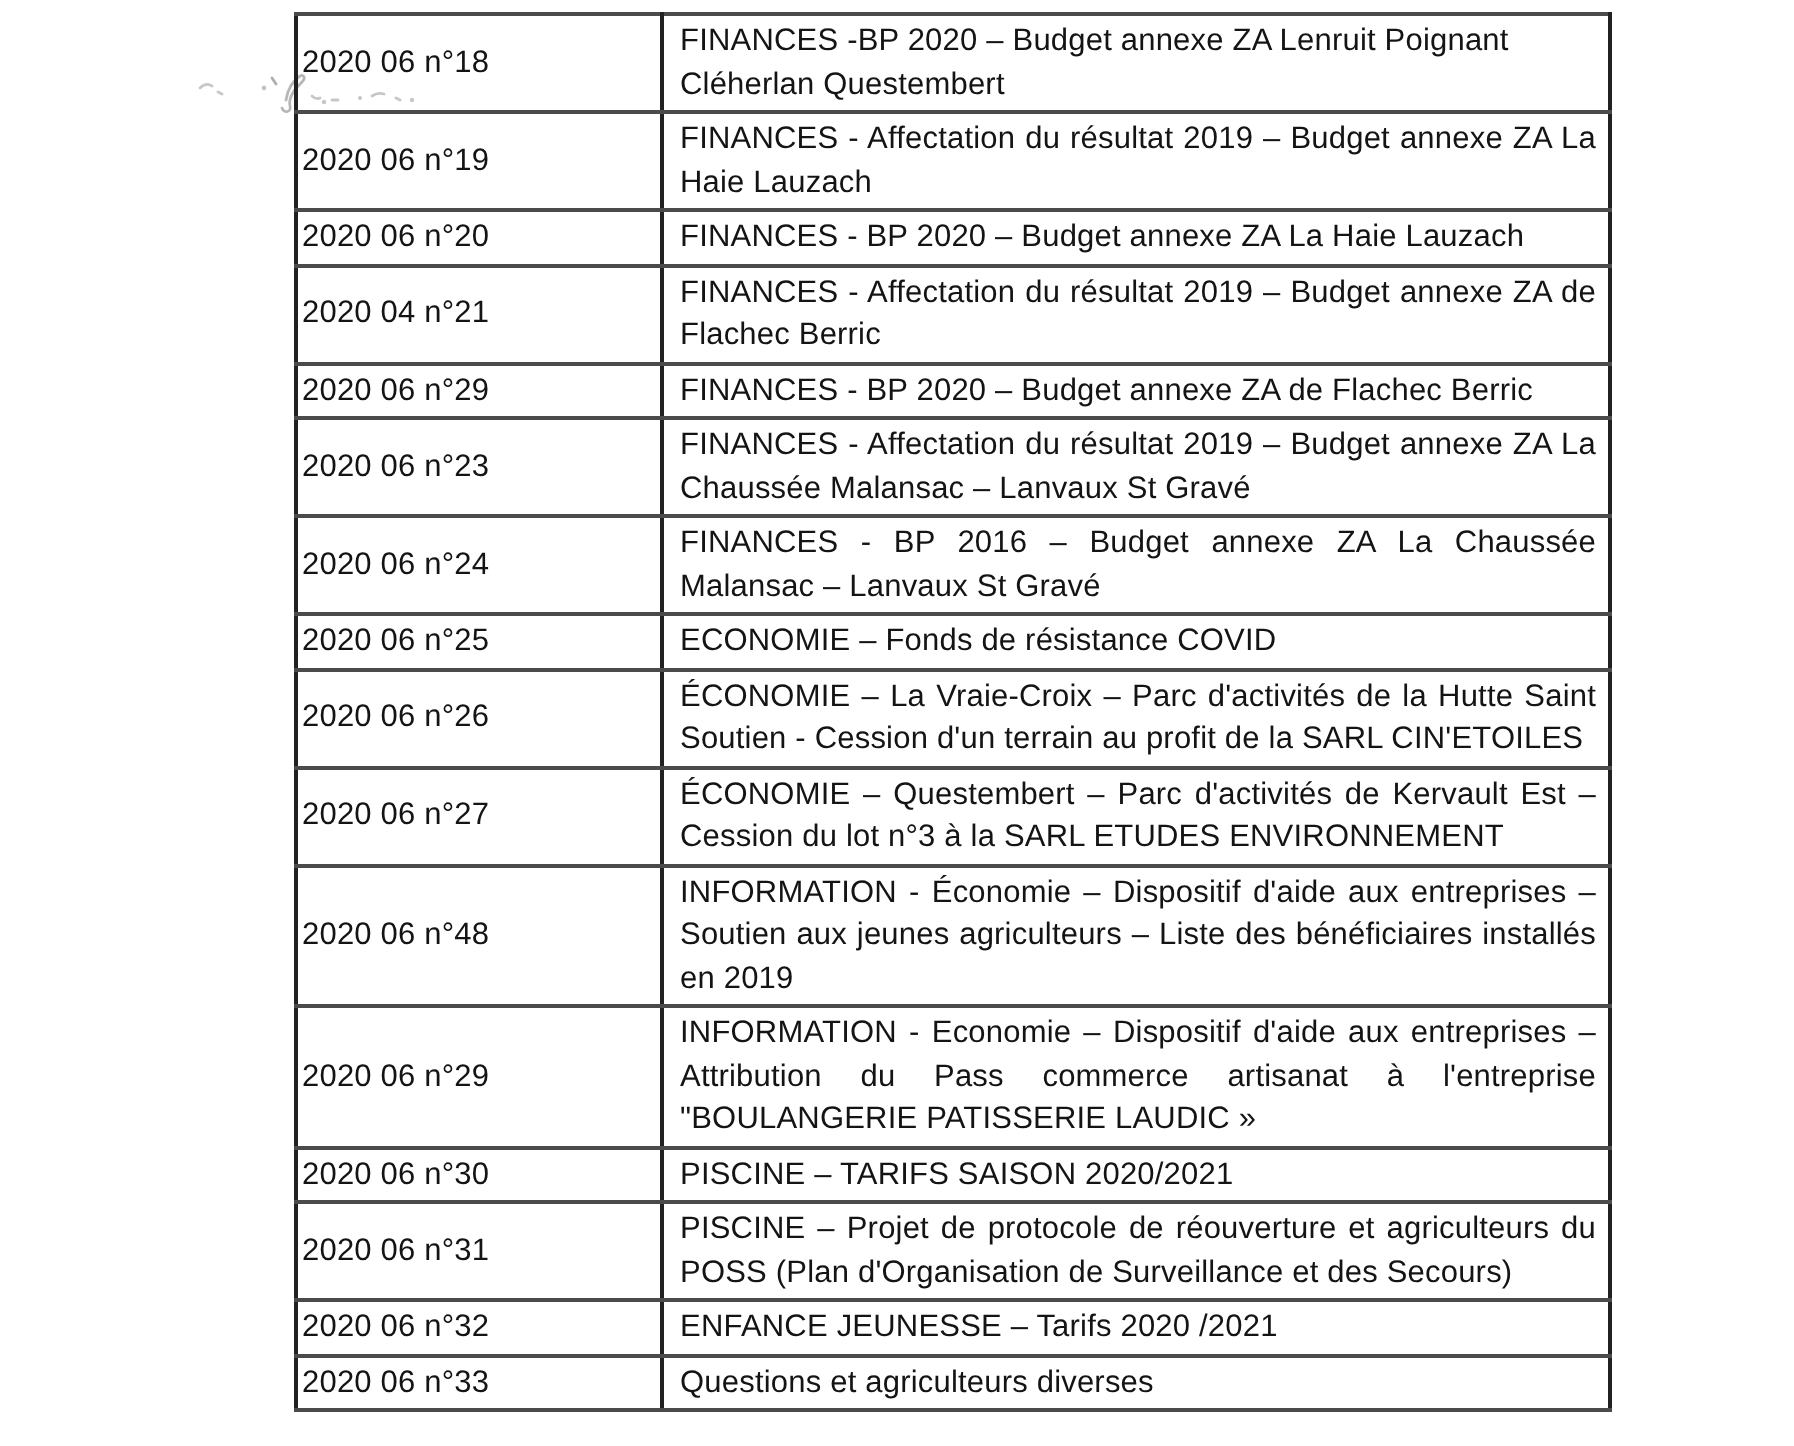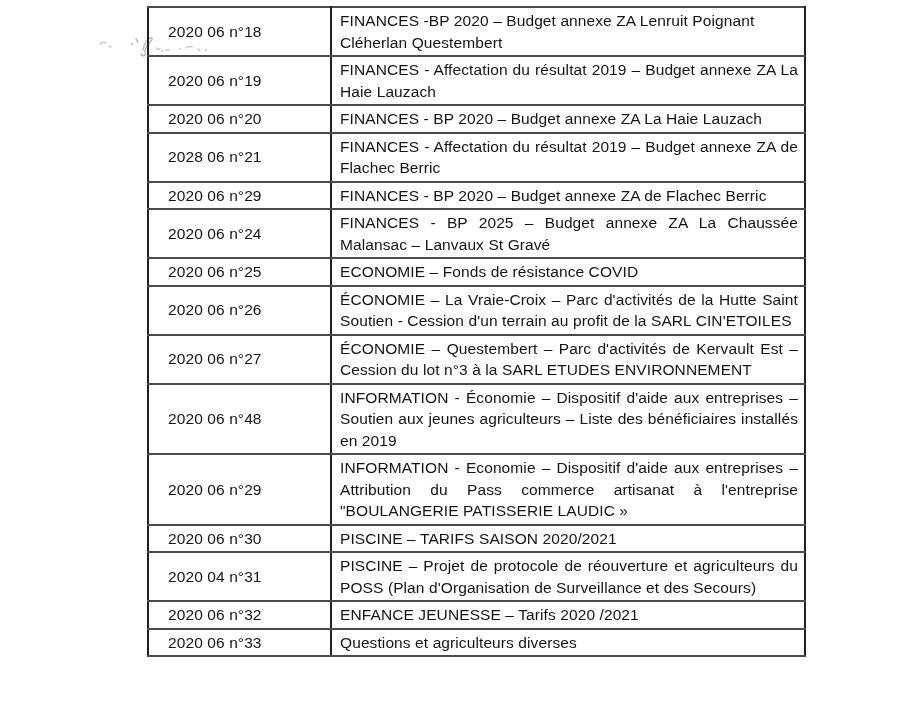--- a/index.html
+++ b/index.html
@@ -38,21 +38,21 @@
     vertical-align: middle;
     color: #141414;
     font-size: 15.5px;
     line-height: 21.5px;
     padding: 2px 6px 2px 8px;
     letter-spacing: 0.1px;
   }
   td.ref-cell {
     width: 183px;
     white-space: nowrap;
-    padding-left: 19px;
+    padding-left: 2px;
   }
   td.desc-cell {
     width: 474px;
     text-align: justify;
     margin-left: 46px;
   }
   td.desc-cell.no-justify {
     text-align: left;
   }
   .artifact {
@@ -103,33 +103,37 @@
       <td class="ref-cell">2020 06 n°19</td>
       <td class="desc-cell">FINANCES - Affectation du résultat 2019 – Budget annexe ZA La Haie Lauzach</td>
     </tr>
 
     <tr>
       <td class="ref-cell">2020 06 n°20</td>
       <td class="desc-cell">FINANCES - BP 2020 – Budget annexe ZA La Haie Lauzach</td>
     </tr>
 
     <tr>
-      <td class="ref-cell">2028 06 n°21</td>
+      <td class="ref-cell">2020 04 n°21</td>
       <td class="desc-cell">FINANCES - Affectation du résultat 2019 – Budget annexe ZA de Flachec Berric</td>
     </tr>
 
     <tr>
       <td class="ref-cell">2020 06 n°29</td>
       <td class="desc-cell">FINANCES - BP 2020 – Budget annexe ZA de Flachec Berric</td>
     </tr>
 
+    <tr>
+      <td class="ref-cell">2020 06 n°23</td>
+      <td class="desc-cell">FINANCES - Affectation du résultat 2019 – Budget annexe ZA La Chaussée Malansac – Lanvaux St Gravé</td>
+    </tr>
 
     <tr>
       <td class="ref-cell">2020 06 n°24</td>
-      <td class="desc-cell">FINANCES - BP 2025 – Budget annexe ZA La Chaussée Malansac – Lanvaux St Gravé</td>
+      <td class="desc-cell">FINANCES - BP 2016 – Budget annexe ZA La Chaussée Malansac – Lanvaux St Gravé</td>
     </tr>
 
     <tr>
       <td class="ref-cell">2020 06 n°25</td>
       <td class="desc-cell">ECONOMIE – Fonds de résistance COVID</td>
     </tr>
 
     <tr>
       <td class="ref-cell">2020 06 n°26</td>
       <td class="desc-cell">ÉCONOMIE – La Vraie-Croix – Parc d'activités de la Hutte Saint Soutien - Cession d'un terrain au profit de la SARL CIN'ETOILES</td>
@@ -149,21 +153,21 @@
       <td class="ref-cell">2020 06 n°29</td>
       <td class="desc-cell">INFORMATION - Economie – Dispositif d'aide aux entreprises – Attribution du Pass commerce artisanat à l'entreprise "BOULANGERIE PATISSERIE LAUDIC »</td>
     </tr>
 
     <tr>
       <td class="ref-cell">2020 06 n°30</td>
       <td class="desc-cell">PISCINE – TARIFS SAISON 2020/2021</td>
     </tr>
 
     <tr>
-      <td class="ref-cell">2020 04 n°31</td>
+      <td class="ref-cell">2020 06 n°31</td>
       <td class="desc-cell">PISCINE – Projet de protocole de réouverture et agriculteurs du POSS (Plan d'Organisation de Surveillance et des Secours)</td>
     </tr>
 
     <tr>
       <td class="ref-cell">2020 06 n°32</td>
       <td class="desc-cell">ENFANCE JEUNESSE – Tarifs 2020 /2021</td>
     </tr>
 
     <tr>
       <td class="ref-cell">2020 06 n°33</td>

